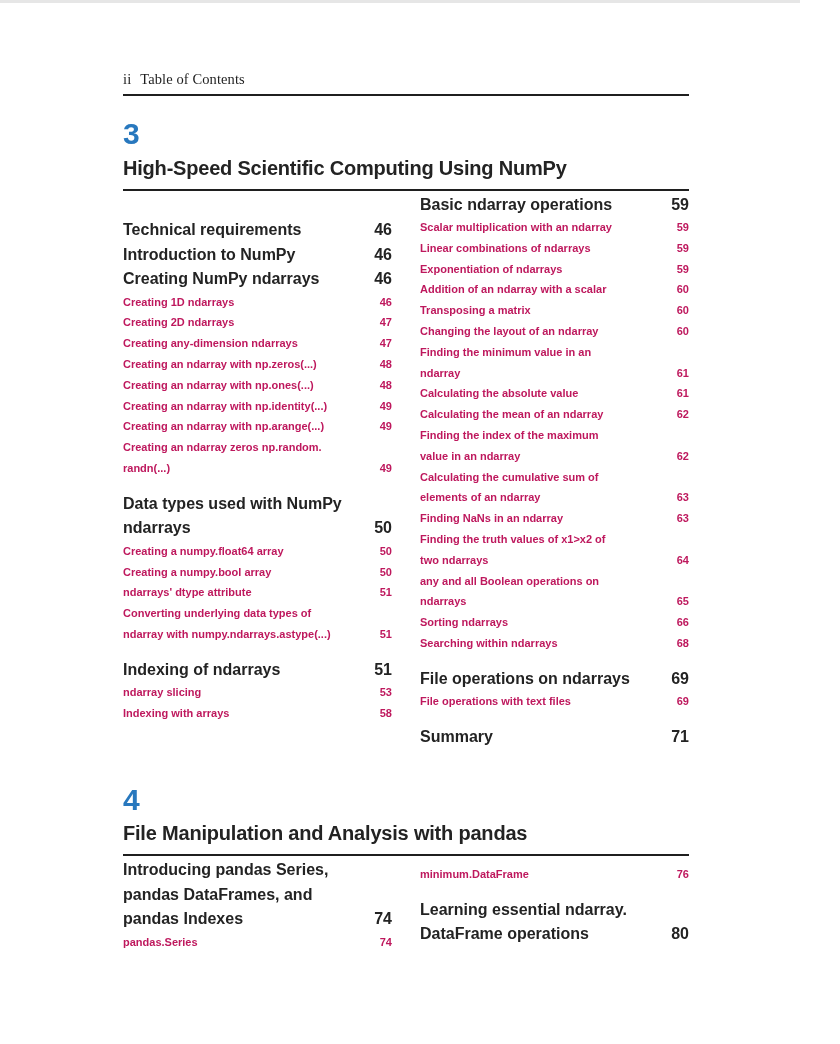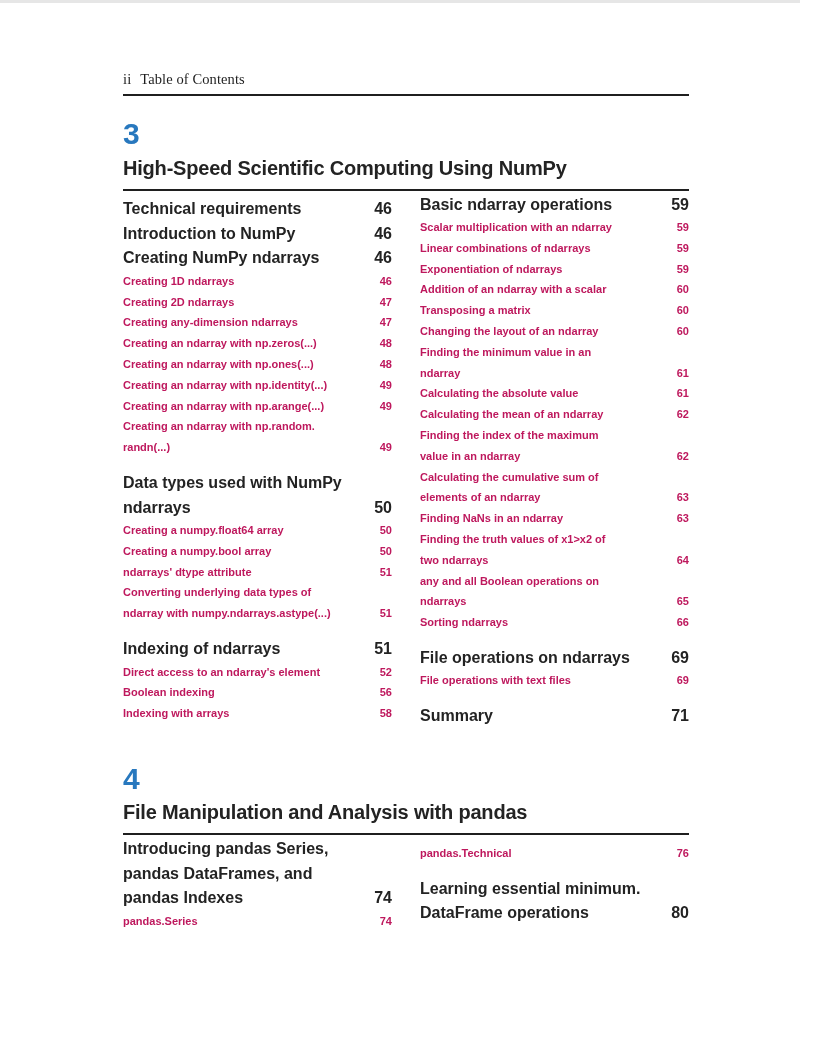--- a/index.html
+++ b/index.html
@@ -135,21 +135,21 @@
               </div>
               <div class="entry sub">
                 <span class="label">Creating an ndarray with np.identity(...)</span>
                 <span class="pg">49</span>
               </div>
               <div class="entry sub">
                 <span class="label">Creating an ndarray with np.arange(...)</span>
                 <span class="pg">49</span>
               </div>
               <div class="entry sub">
-                <span class="label">Creating an ndarray with np.random.
+                <span class="label">Creating an ndarray zeros np.random.
 randn(...)</span>
                 <span class="pg">49</span>
               </div>
             </div>
             <div class="group">
               <div class="entry bold">
                 <span class="label">Data types used with NumPy
 ndarrays</span>
                 <span class="pg">50</span>
               </div>
@@ -170,26 +170,22 @@
 ndarray with numpy.ndarrays.astype(...)</span>
                 <span class="pg">51</span>
               </div>
             </div>
             <div class="group">
               <div class="entry bold">
                 <span class="label">Indexing of ndarrays</span>
                 <span class="pg">51</span>
               </div>
               <div class="entry sub">
-                <span class="label">Direct access to an ndarray's element</span>
-                <span class="pg">52</span>
-              </div>
-              <div class="entry sub">
-                <span class="label">Boolean indexing</span>
-                <span class="pg">56</span>
+                <span class="label">ndarray slicing</span>
+                <span class="pg">53</span>
               </div>
               <div class="entry sub">
                 <span class="label">Indexing with arrays</span>
                 <span class="pg">58</span>
               </div>
             </div>
           </div>
           <div class="col">
             <div class="group">
               <div class="entry bold">
@@ -253,20 +249,24 @@
                 <span class="pg">64</span>
               </div>
               <div class="entry sub">
                 <span class="label">any and all Boolean operations on
 ndarrays</span>
                 <span class="pg">65</span>
               </div>
               <div class="entry sub">
                 <span class="label">Sorting ndarrays</span>
                 <span class="pg">66</span>
+              </div>
+              <div class="entry sub">
+                <span class="label">Searching within ndarrays</span>
+                <span class="pg">68</span>
               </div>
             </div>
             <div class="group">
               <div class="entry bold">
                 <span class="label">File operations on ndarrays</span>
                 <span class="pg">69</span>
               </div>
               <div class="entry sub">
                 <span class="label">File operations with text files</span>
                 <span class="pg">69</span>
@@ -296,27 +296,27 @@
               </div>
               <div class="entry sub">
                 <span class="label">pandas.Series</span>
                 <span class="pg">74</span>
               </div>
             </div>
           </div>
           <div class="col">
             <div class="group">
               <div class="entry sub">
-                <span class="label">pandas.Technical</span>
+                <span class="label">minimum.DataFrame</span>
                 <span class="pg">76</span>
               </div>
             </div>
             <div class="group">
               <div class="entry bold">
-                <span class="label">Learning essential minimum.
+                <span class="label">Learning essential ndarray.
 DataFrame operations</span>
                 <span class="pg">80</span>
               </div>
             </div>
           </div>
         </div>
       </section>
     </div>
 </div>
 

